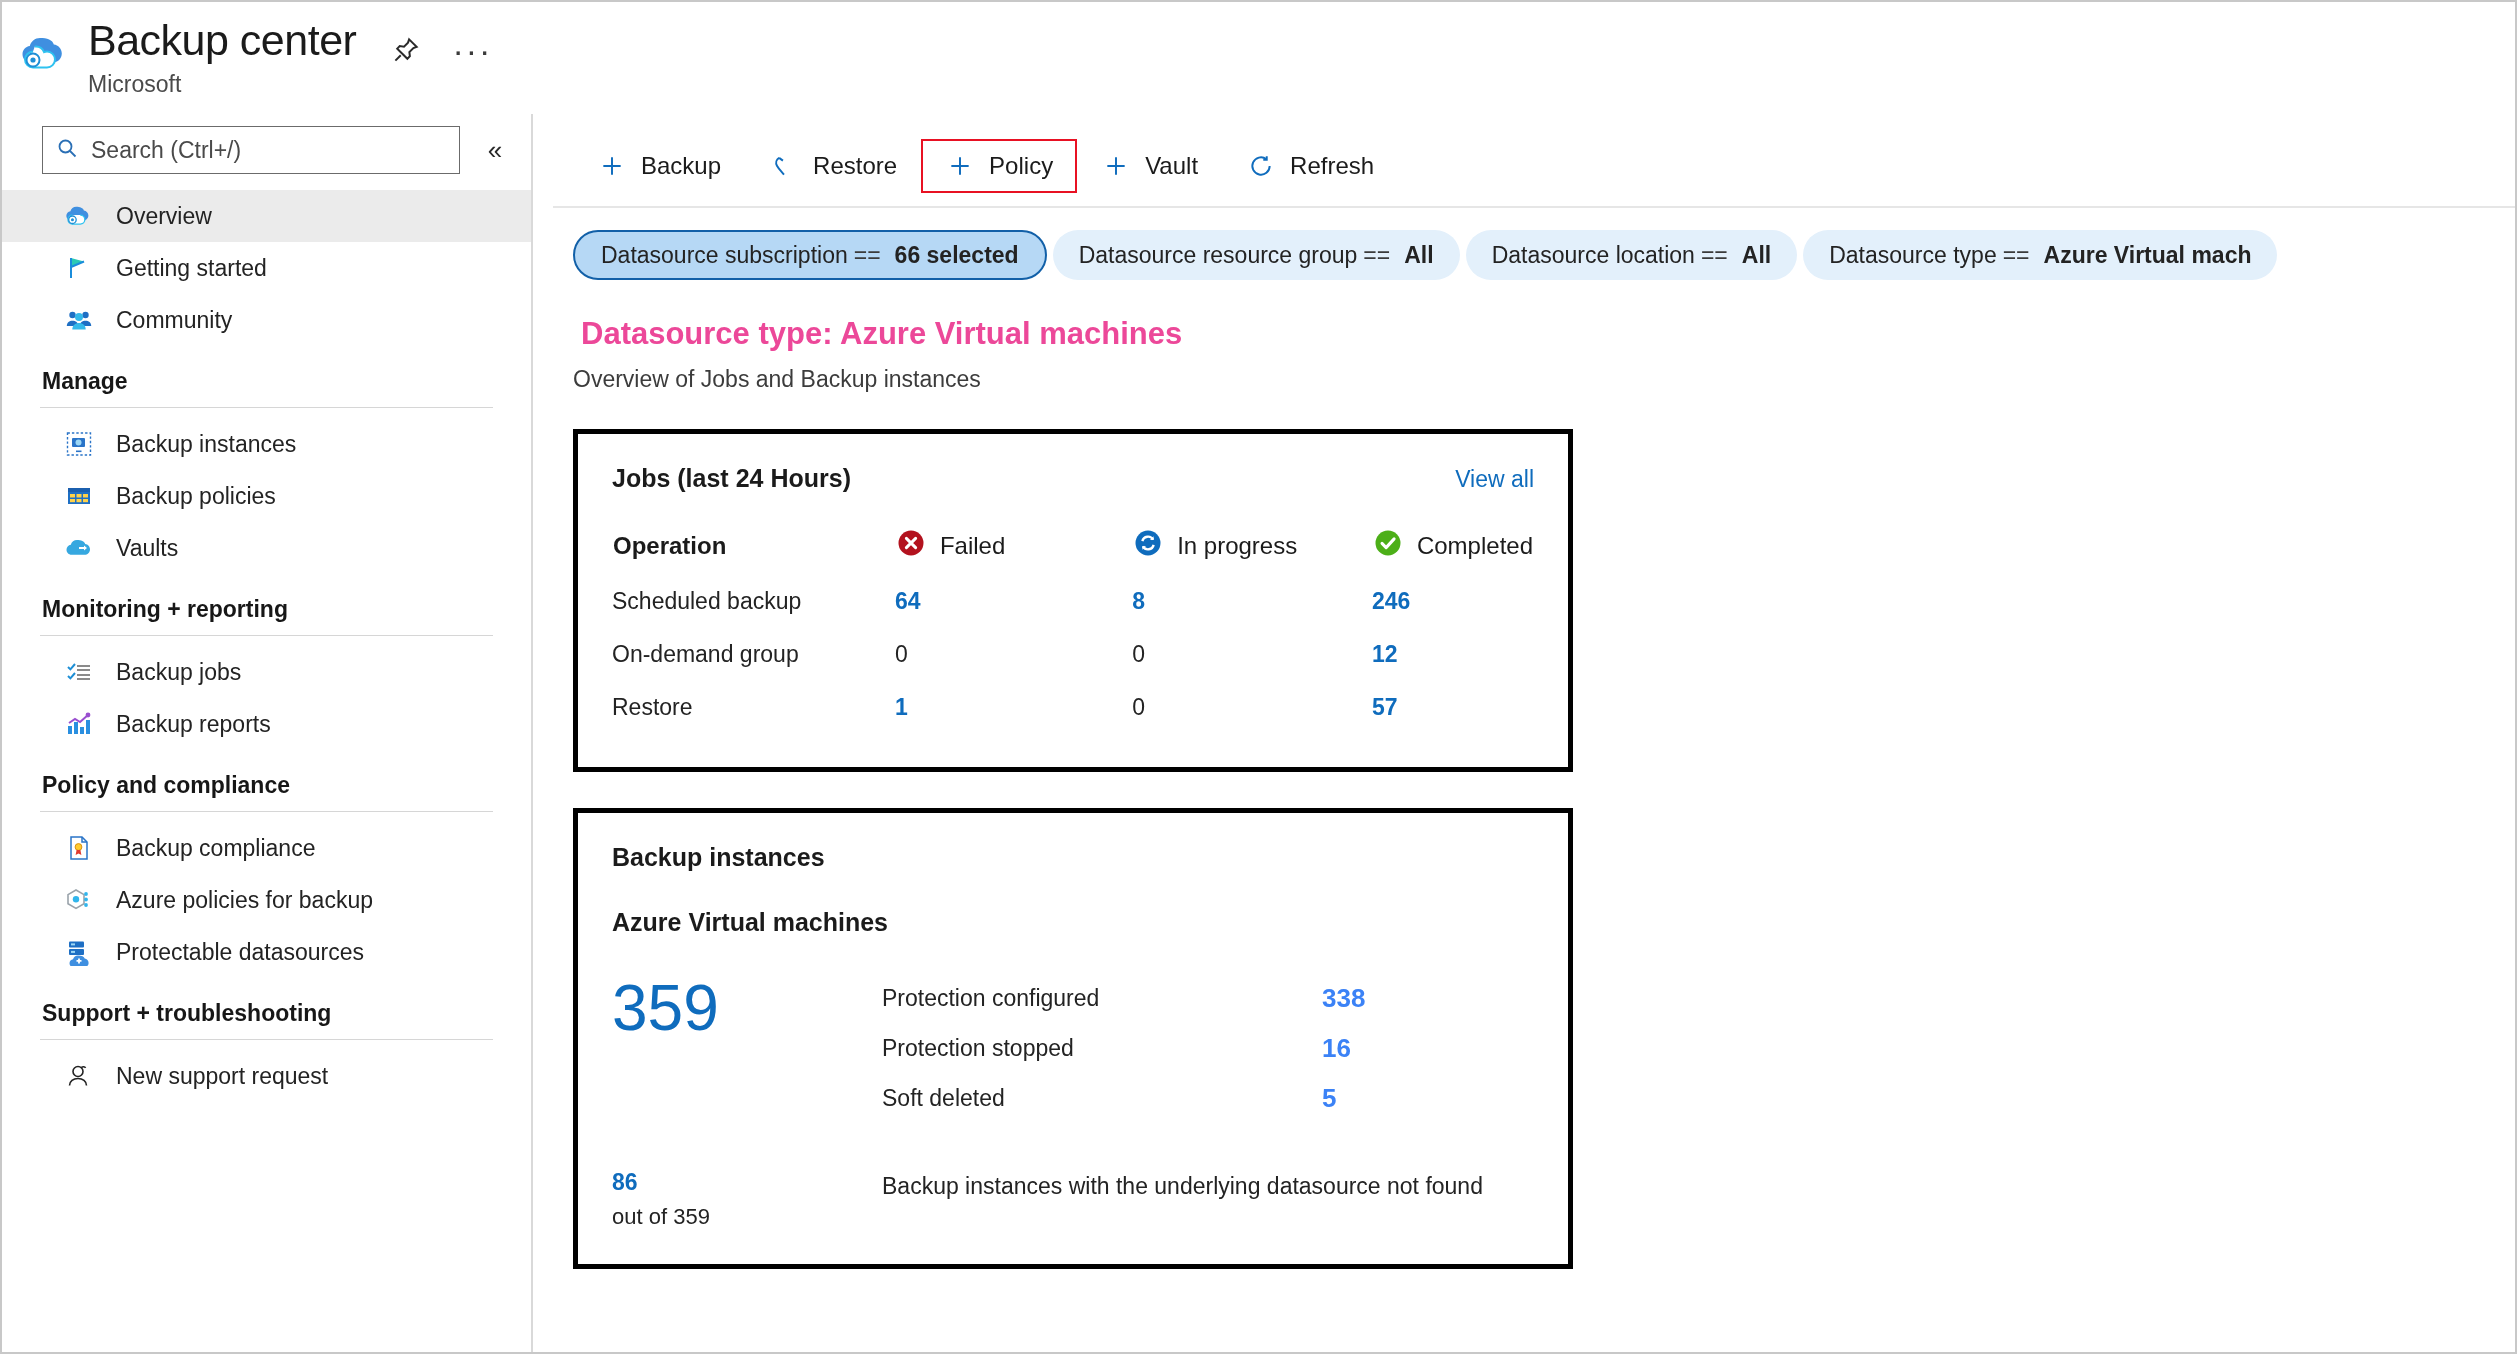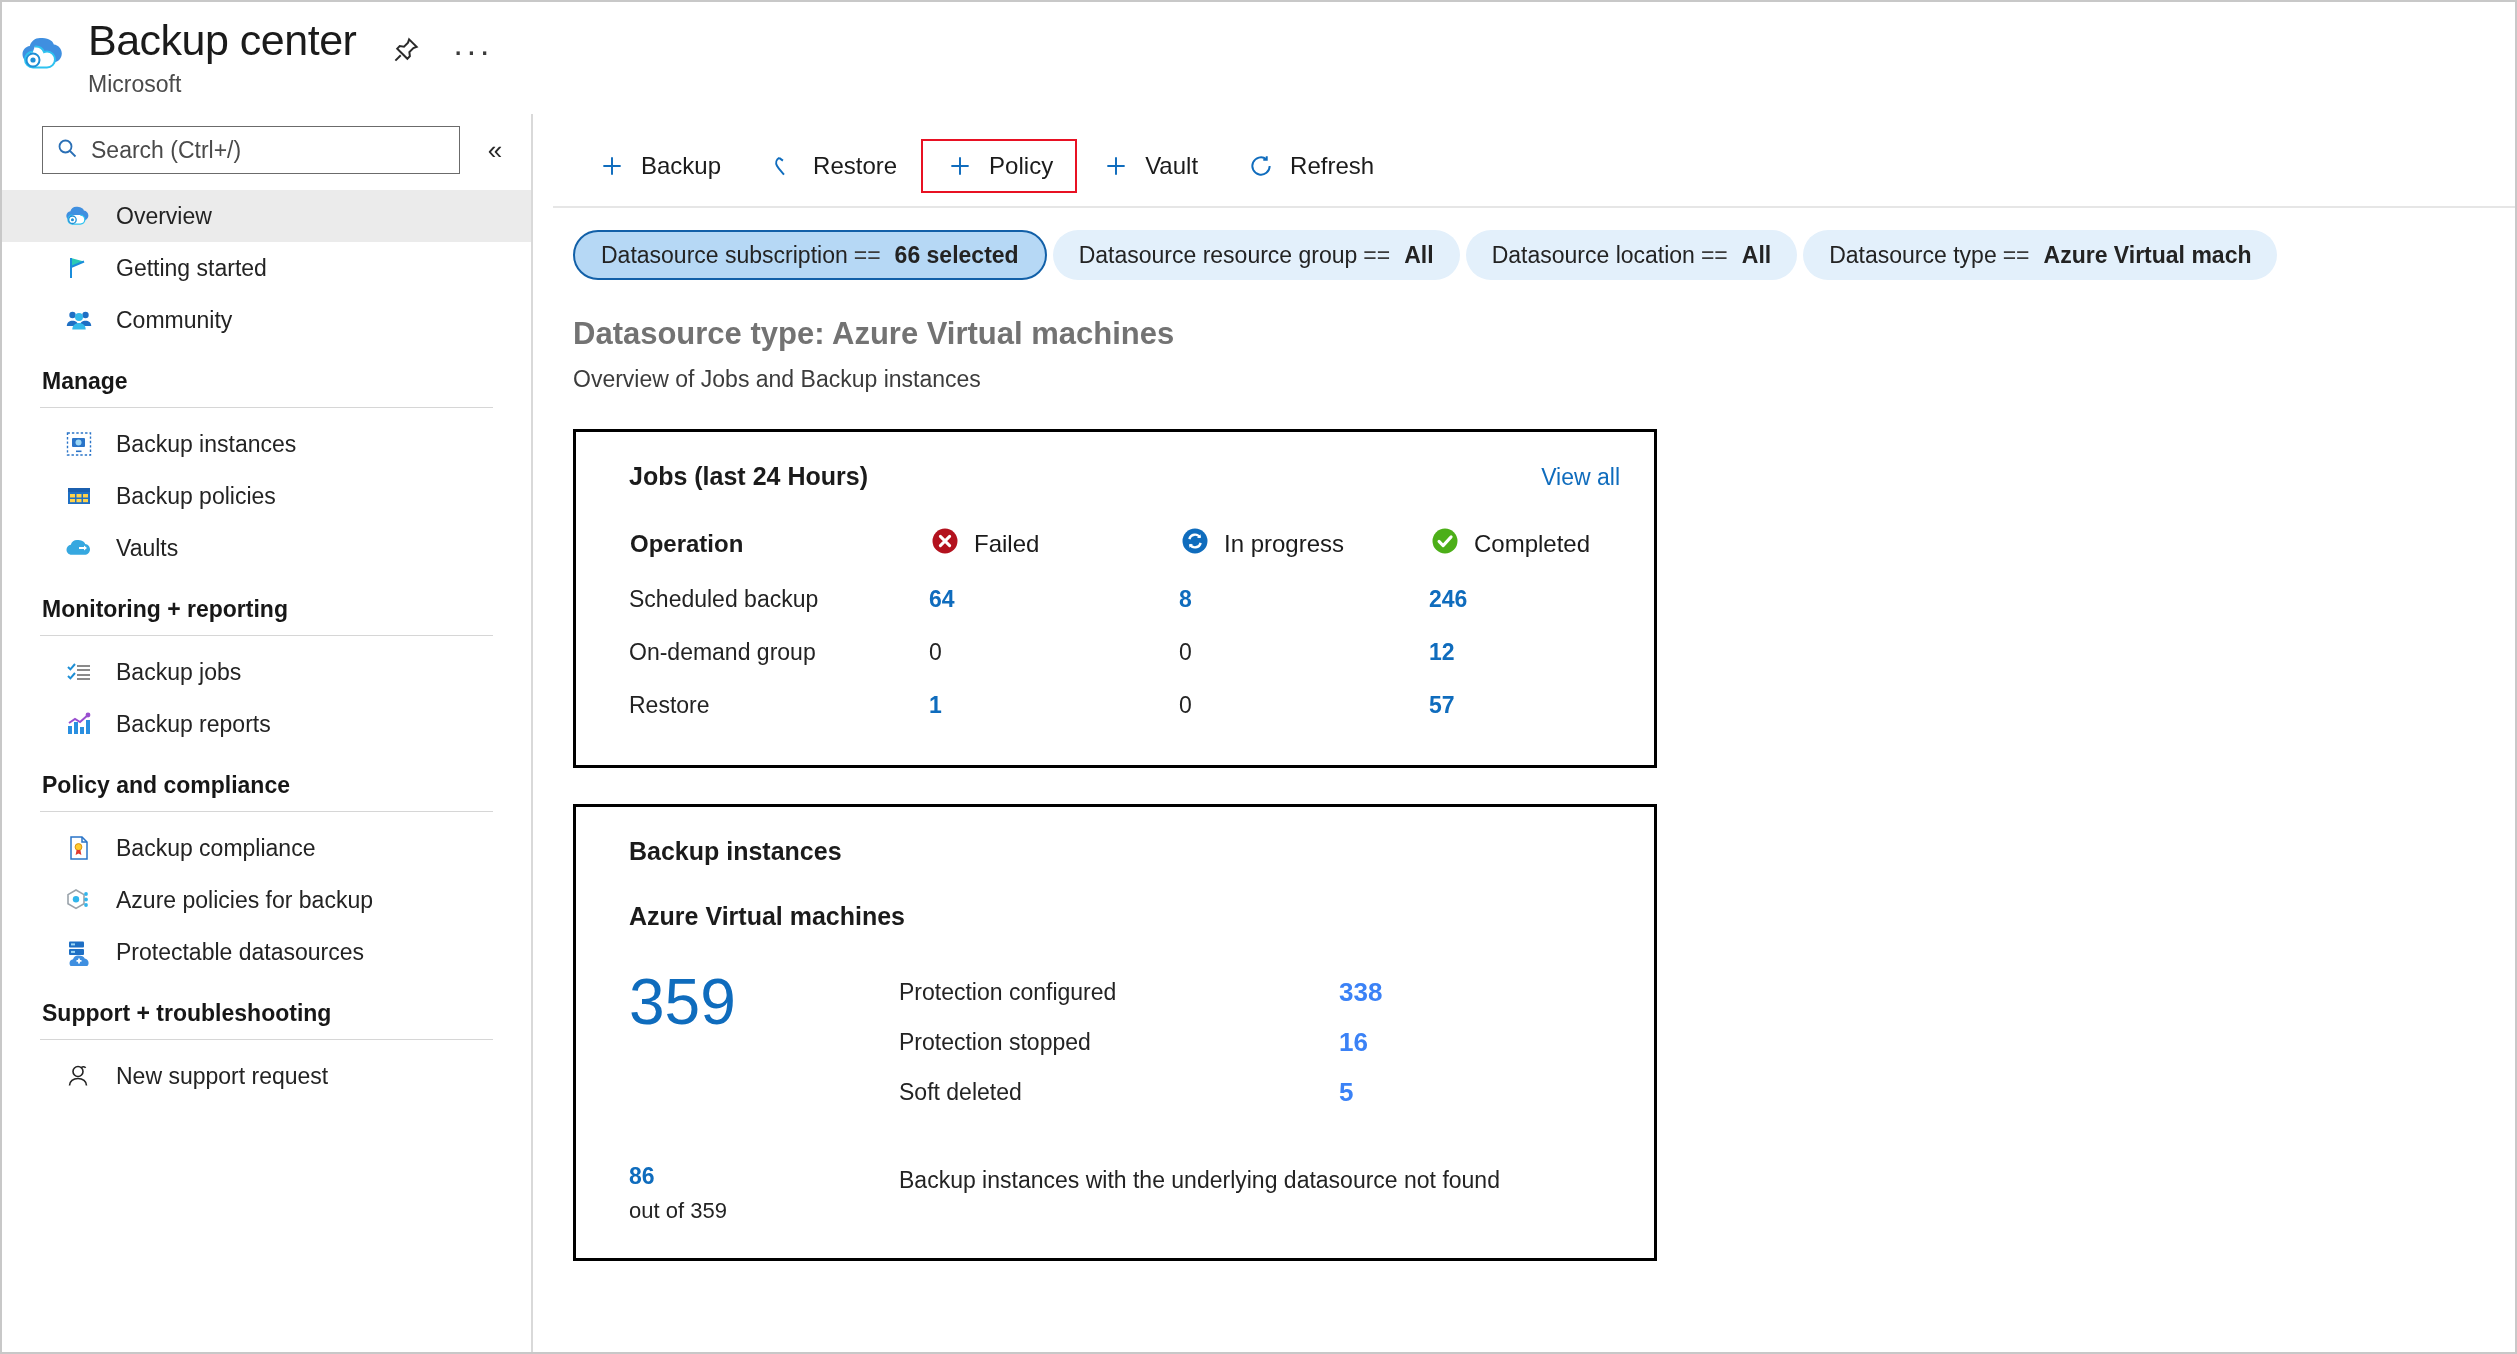--- a/index.html
+++ b/index.html
@@ -150,29 +150,29 @@
     flex: 0 0 auto;
   }
   .pill.selected {
     background: #b6d8f5;
     border: 2px solid #1260a8;
   }
   .pill b { font-weight: bold; margin-left: 8px; }
   .pill .eq { margin: 0 6px; color: #3a3a3a; }
 
   .content { padding: 36px 0 0 40px; }
-  .ds-title { font-size: 31px; font-weight: bold; color: #737373; }
+  .ds-title { font-size: 31px; font-weight: bold; color: #ec4899; margin-left: 8px; }
   .ds-sub { font-size: 23px; color: #3c3c3c; margin-top: 14px; }
 
   .card {
-    width: 1084px;
-    border: 3px solid #000000;
+    width: 1000px;
+    border: 5px solid #000000;
     background: #fff;
     margin-top: 36px;
-    padding: 30px 34px 34px 53px;
+    padding: 30px 34px 34px 34px;
   }
   .card-head {
     display:flex; align-items: baseline; justify-content: space-between;
   }
   .card-title { font-size: 25px; font-weight: bold; color: #1b1b1b; }
   .view-all { font-size: 23px; color: #0f6cbd; cursor: pointer; }
 
   table.jobs { width: 100%; border-collapse: collapse; margin-top: 34px; }
   table.jobs th {
     text-align: left;

